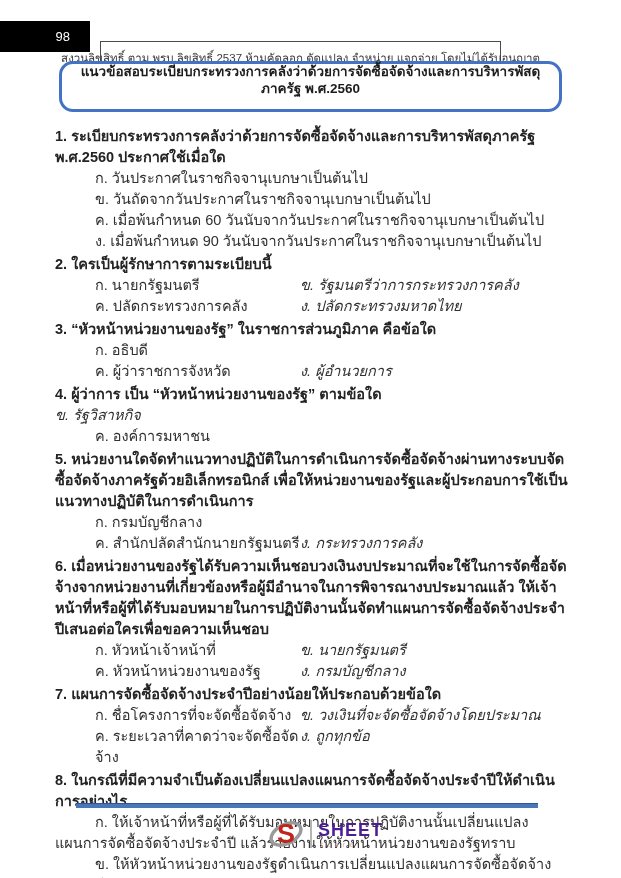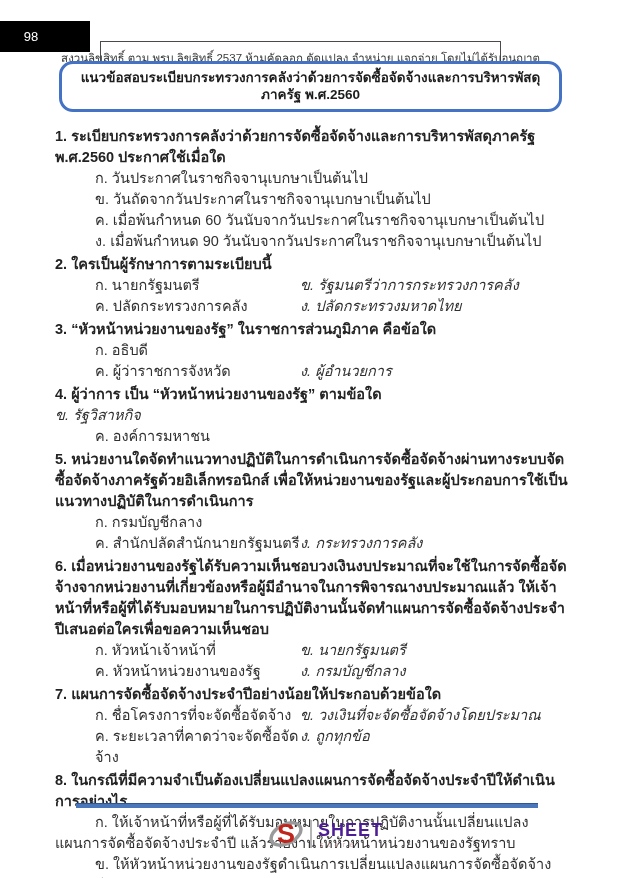--- a/index.html
+++ b/index.html
@@ -18,22 +18,22 @@
   
   .page-number-box {
     position: absolute;
     left: 0; top: 21px;
     width: 90px; height: 31px;
     background: #000000;
     color: #ffffff;
     font-size: 13px;
     display: flex;
     align-items: center;
-    justify-content: center;
-    padding-right: 28px;
+    justify-content: flex-end;
+    padding-right: 20px;
   }
   .copyright-box {
     position: absolute;
     left: 100px; top: 9px;
     width: 401px; height: 34px;
     border: 1px solid #4a4a4a;
     background: #ffffff;
     display: flex;
     align-items: center;
     justify-content: center;
@@ -45,21 +45,21 @@
 
   
   .title-box {
     position: absolute;
     left: 59px; top: 61px;
     width: 503px; height: 51px;
     border: 3px solid #4472c4;
     border-radius: 14px;
     background: #ffffff;
     display: flex;
-    align-items: center;
+    align-items: flex-start;
     justify-content: center;
     text-align: center;
     font-weight: 700;
     font-size: 13.5px;
     color: #1c1c1c;
     padding: 0 8px;
     line-height: 1.25;
   }
 
   

